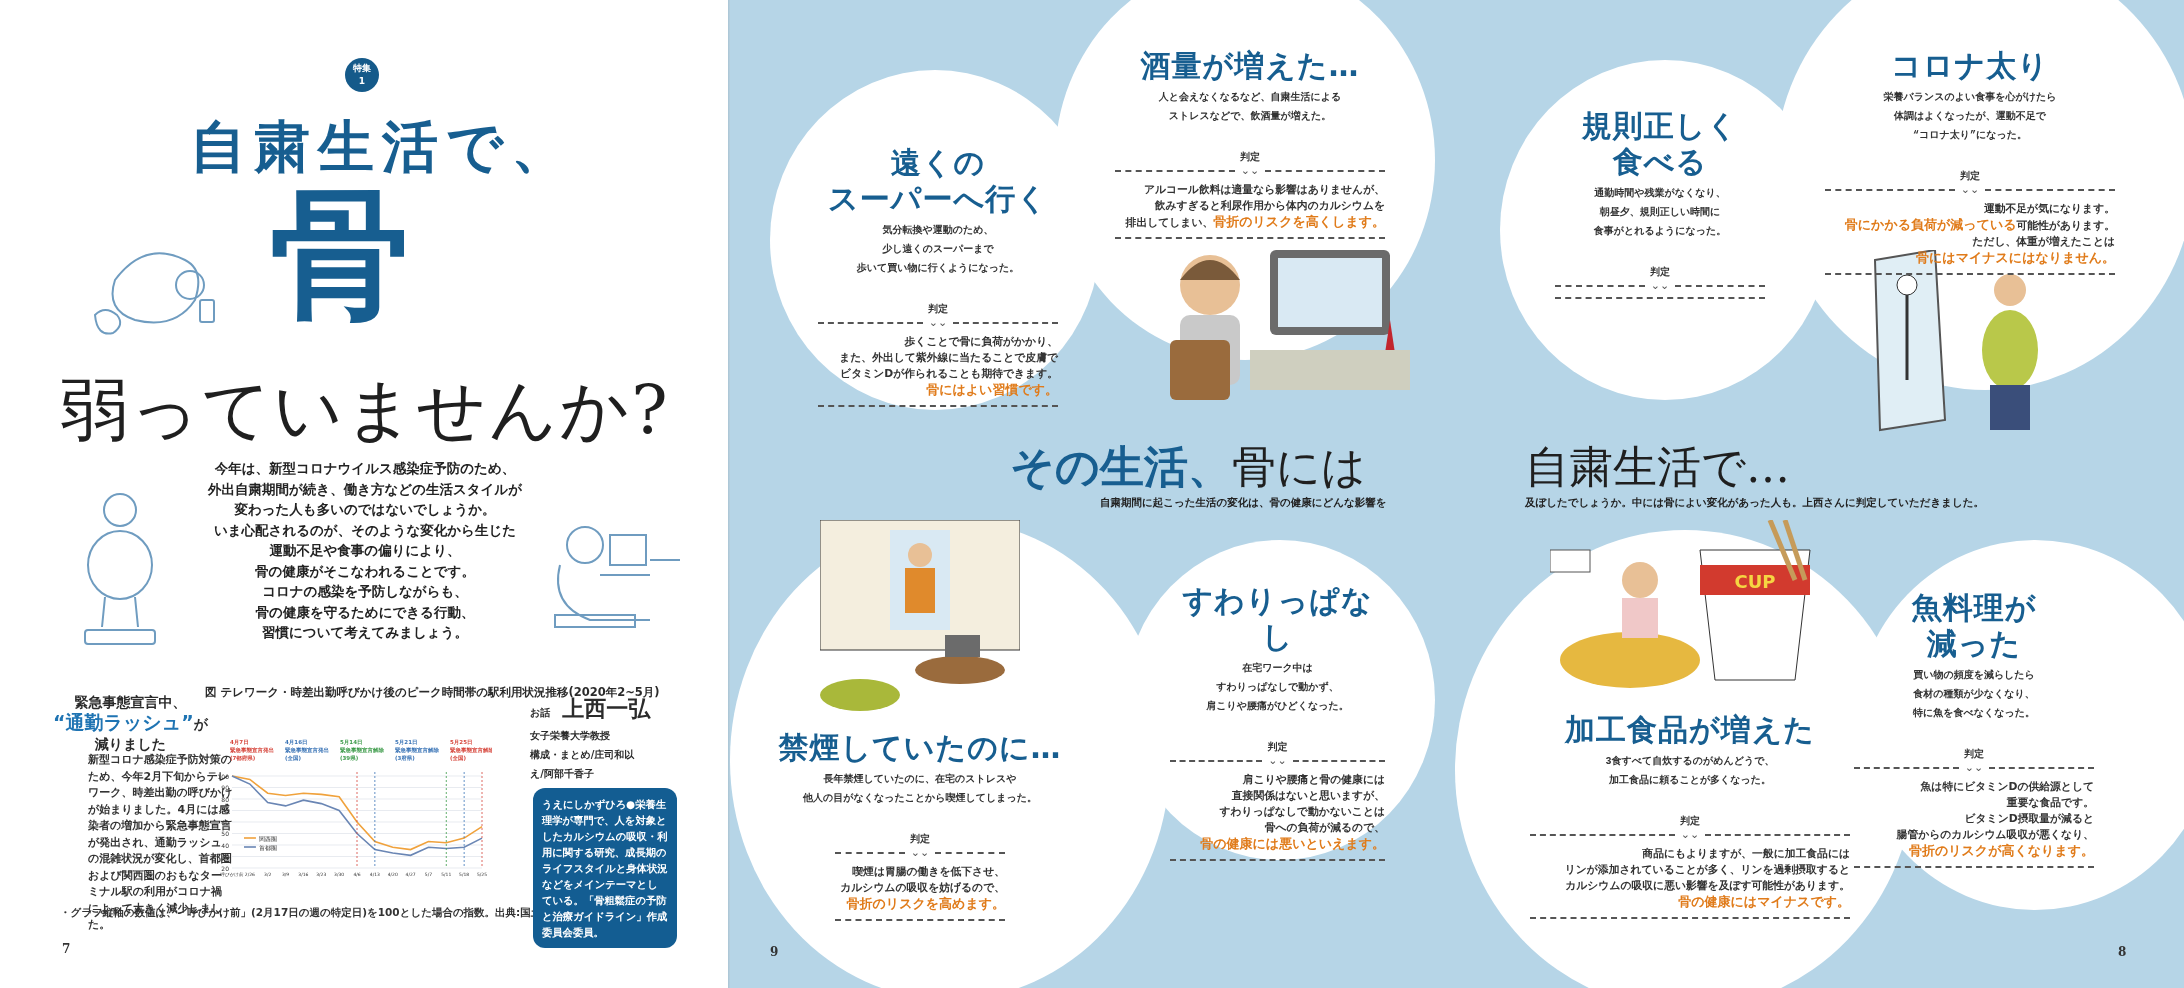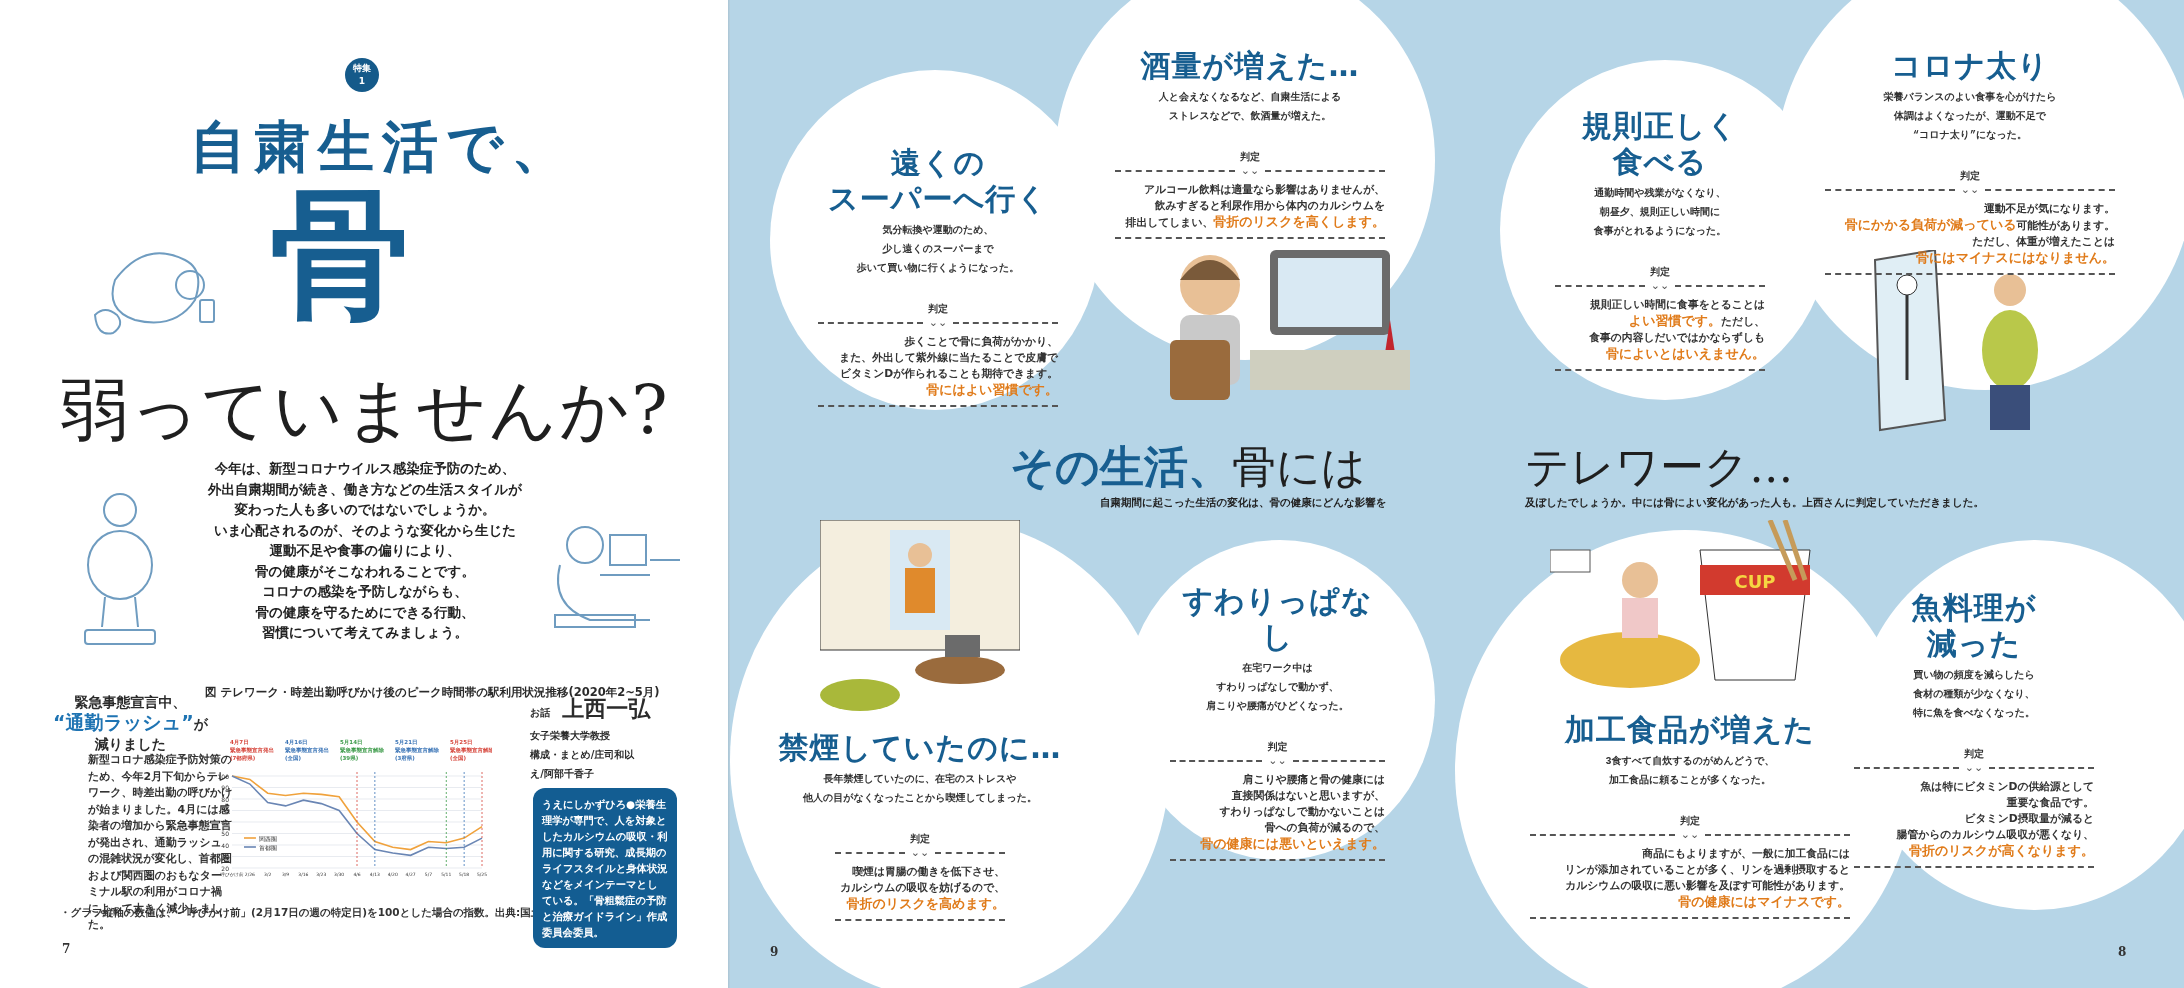--- a/index.html
+++ b/index.html
@@ -274,41 +274,40 @@
 
   <div class="card" style="left:825px;top:108px;width:210px;">
     <h2 id="c2t">規則正しく<br>食べる</h2>
     <div class="desc" id="c2d">通勤時間や残業がなくなり、<br>朝昼夕、規則正しい時間に<br>食事がとれるようになった。</div>
     <div class="verdict-label">判定</div>
     <div class="verdict-line">
         <span class="dash"></span>
         <span class="chev">⌄⌄</span>
         <span class="dash"></span>
       </div>
-    <div class="body"><span>規則正しい時間に食事をとることは</span><br><span class="orange">よい習慣です。</span><span id="c2b2">ただし、<br>食事の内容しだいではかならずしも</span><br><span class="orange">骨によいとはいえません。</span></div>
     <div class="endline"></div>
   </div>
 
   <div class="card" style="left:1095px;top:48px;width:290px;">
     <h2>コロナ太り</h2>
     <div class="desc" id="c3d">栄養バランスのよい食事を心がけたら<br>体調はよくなったが、運動不足で<br>“コロナ太り”になった。</div>
     <div class="verdict-label">判定</div>
     <div class="verdict-line">
         <span class="dash"></span>
         <span class="chev">⌄⌄</span>
         <span class="dash"></span>
       </div>
     <div class="body"><span>運動不足が気になります。</span><br><span class="orange">骨にかかる負荷が減っている</span><span id="c3b2">可能性があります。<br>ただし、体重が増えたことは</span><br><span class="orange">骨にはマイナスにはなりません。</span></div>
     <div class="endline"></div>
   </div>
 
   <div class="sec-head" style="left:280px;">
     <span style="color:#175e90;font-weight:bold;">その生活、</span><span style="font-family:'DejaVu Serif',serif;color:#1f1f1f;">骨には</span>
   </div>
-  <div class="sec-head" style="left:795px;font-family:'DejaVu Serif',serif;color:#1f1f1f;">テレワーク…</div>
+  <div class="sec-head" style="left:795px;font-family:'DejaVu Serif',serif;color:#1f1f1f;">自粛生活で…</div>
   <div class="sec-sub" style="left:370px;">自粛期間に起こった生活の変化は、骨の健康にどんな影響を</div>
   <div class="sec-sub" style="left:795px;">及ぼしたでしょうか。中には骨によい変化があった人も。上西さんに判定していただきました。</div>
 
   <div class="card" style="left:25px;top:730px;width:330px;">
     <h2>禁煙していたのに…</h2>
     <div class="desc" id="c4d">長年禁煙していたのに、在宅のストレスや<br>他人の目がなくなったことから喫煙してしまった。</div>
     <div style="width:170px;margin:0 auto;">
       <div class="verdict-label">判定</div>
       <div class="verdict-line">
           <span class="dash"></span>

